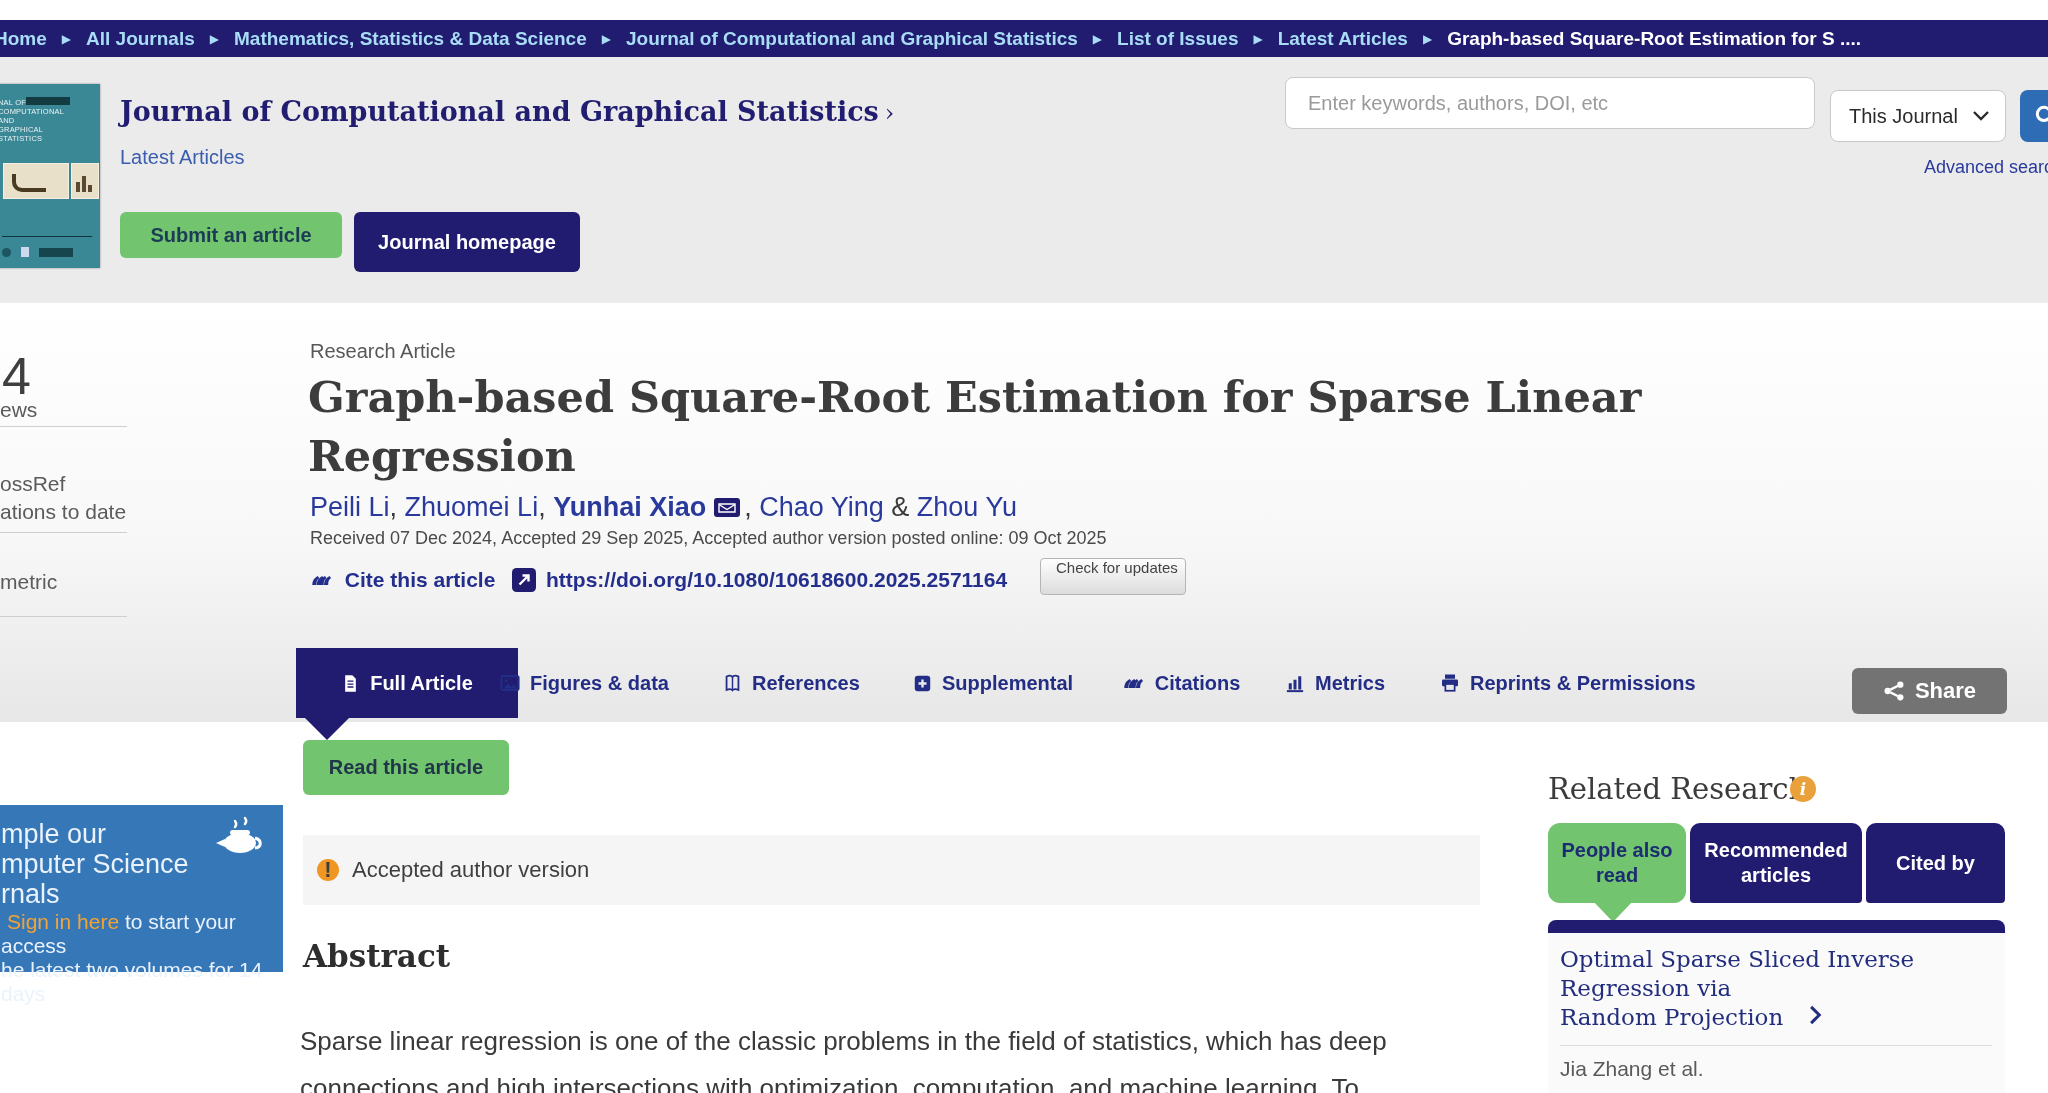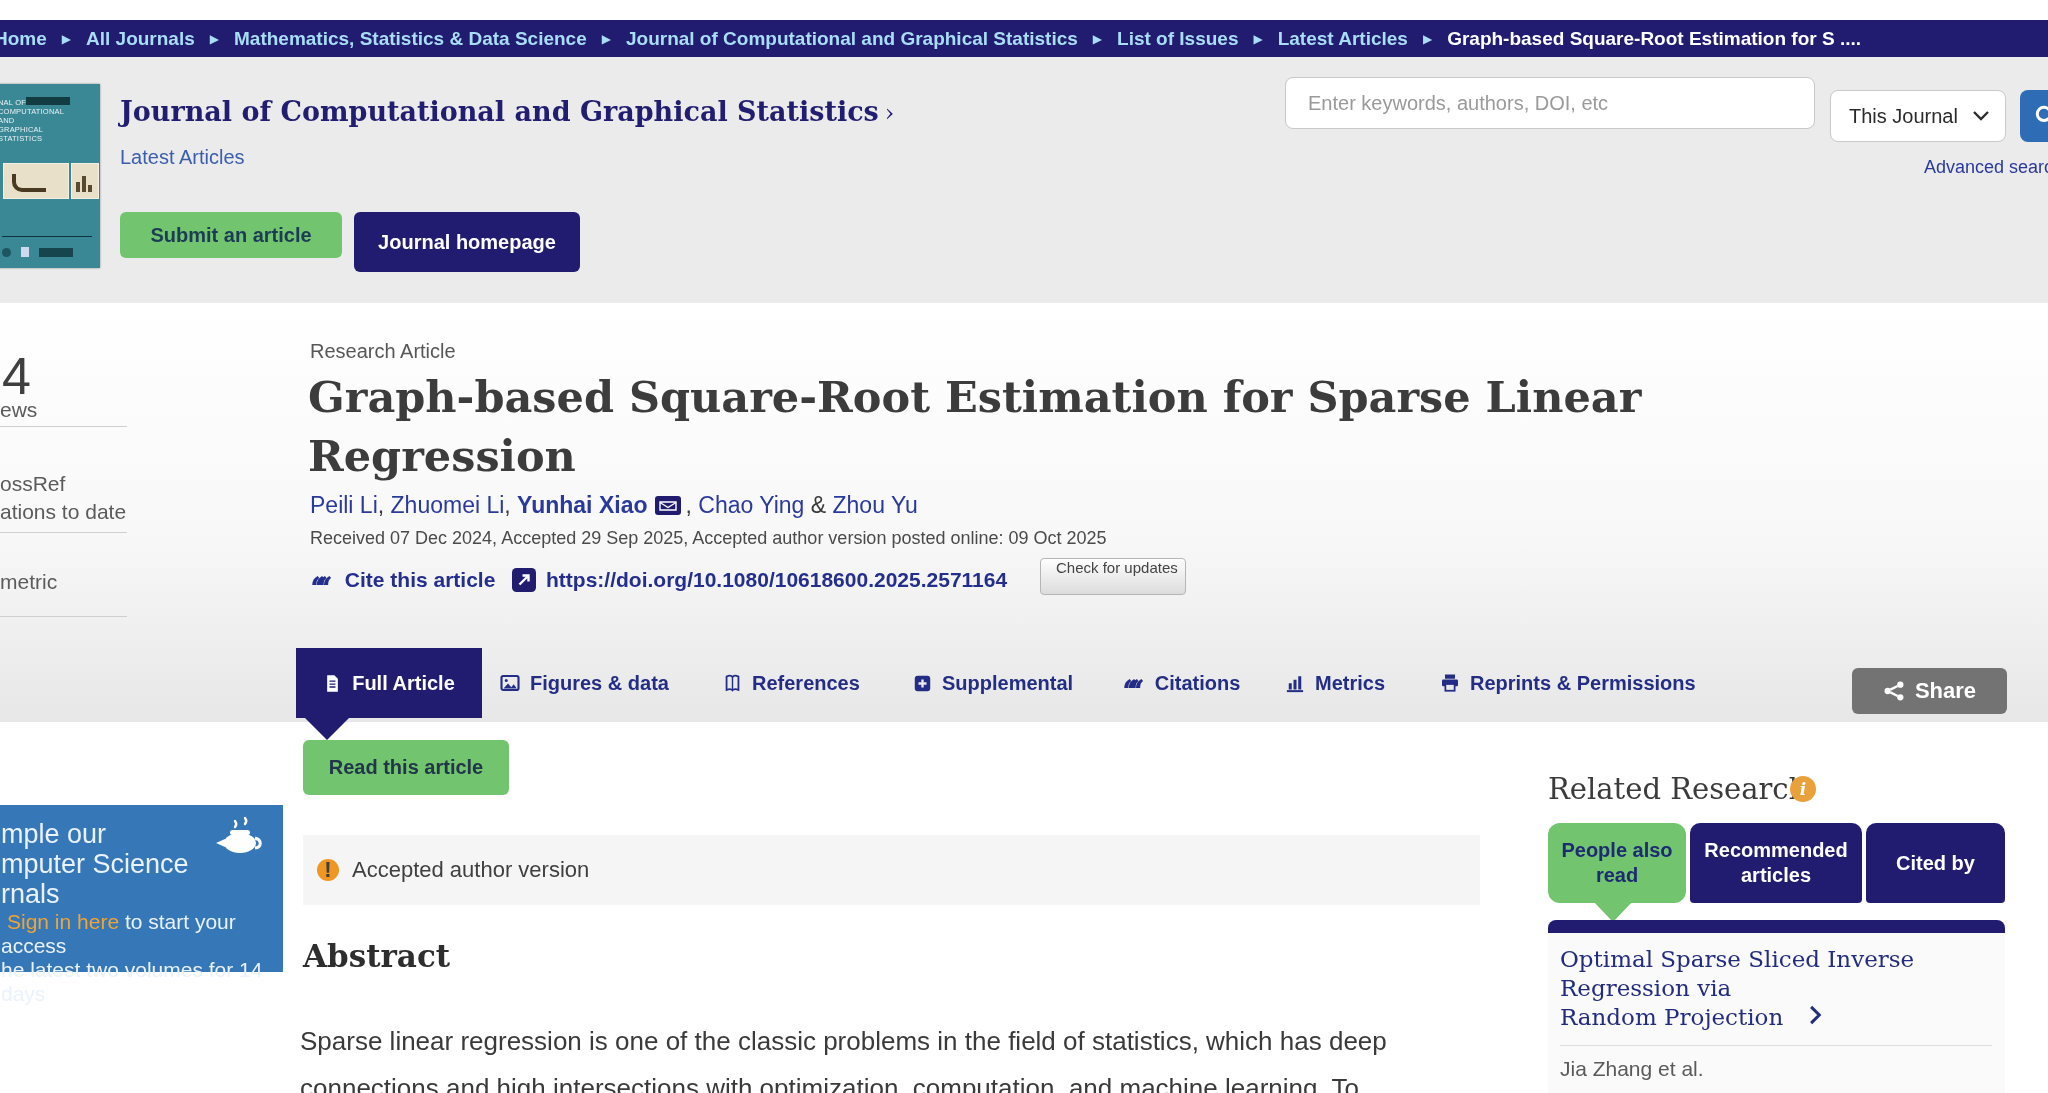--- a/index.html
+++ b/index.html
@@ -46,41 +46,41 @@
       display:flex;align-items:center;justify-content:space-between;padding:0 16px 0 18px;box-sizing:border-box;font-size:20px;color:#2b2b2b;}
   .search-btn{left:2020px;top:90px;width:70px;height:52px;background:#2e6cb5;border-radius:8px;display:flex;align-items:center;padding-left:14px;box-sizing:border-box;}
   .advanced{left:1924px;top:157px;font-size:18px;color:#2a3a9c;text-decoration:none;white-space:nowrap;}
 
   .header-notch{left:368px;top:303px;width:0;height:0;border-left:31px solid transparent;border-right:31px solid transparent;border-top:32px solid #ebebeb;}
 
   
   .hero{left:0;top:303px;width:2048px;height:419px;background:linear-gradient(180deg,#ffffff 0%,#f8f8f8 55%,#e7e7e7 100%);}
   .kind{left:310px;top:340px;font-size:20px;color:#575757;}
   .title{left:308px;top:368px;font-family:"DejaVu Serif",serif;font-weight:700;font-size:43px;line-height:59px;color:#3c3c3c;white-space:nowrap;}
-  .authors{left:310px;top:492px;font-size:23px;color:#2a3a9c;display:flex;align-items:center;white-space:pre;}
+  .authors{left:310px;top:492px;font-size:27px;color:#2a3a9c;display:flex;align-items:center;white-space:pre;}
   .authors a{color:#2a3a9c;text-decoration:none;}
   .authors .bold{font-weight:700;}
   .authors .dark{color:#3a3a3a;}
   .env{display:inline-flex;margin:0 4px 0 8px;}
   .dates{left:310px;top:528px;font-size:18px;color:#4a4a4a;}
 
   .cite-row{left:310px;top:568px;display:flex;align-items:center;gap:12px;font-size:21px;font-weight:700;color:#242e8d;}
   .ic-quote{font-family:"DejaVu Serif",serif;font-weight:700;font-size:32px;line-height:0;position:relative;top:9px;}
   .ic-quote::before{content:"\201C\201C";letter-spacing:-14px;padding-right:14px;}
   .doi-row{left:512px;top:568px;display:flex;align-items:center;gap:10px;font-size:21px;font-weight:700;}
   .doi-row a{color:#242e8d;text-decoration:none;}
   .check-badge{left:1040px;top:558px;width:146px;height:37px;border:1px solid #b5b5b5;border-radius:4px;
       background:linear-gradient(180deg,#fefefe,#dcdcdc);display:flex;align-items:flex-start;gap:7px;padding:0 8px;box-sizing:border-box;}
   .check-badge span{font-size:15px;color:#444;white-space:nowrap;}
 
   
   .tab{position:absolute;top:648px;height:70px;display:flex;align-items:center;gap:10px;
        font-size:20px;font-weight:700;color:#232d85;cursor:pointer;}
   .tab svg{flex:0 0 auto;}
-  .tab.active{left:296px;width:186px;background:#211c70;color:#ffffff;justify-content:center;}
+  .tab.active{left:296px;width:222px;background:#211c70;color:#ffffff;justify-content:center;}
   .tab-notch{left:305px;top:718px;width:0;height:0;border-left:22px solid transparent;border-right:22px solid transparent;border-top:22px solid #211c70;}
   .share-btn{left:1852px;top:668px;width:155px;height:46px;background:#737373;border-radius:6px;color:#fff;
        display:flex;align-items:center;justify-content:center;gap:10px;font-size:22px;font-weight:700;}
 
   
   .read-btn{left:303px;top:740px;width:206px;height:55px;background:#72c46f;color:#22364a;font-size:20px;}
   .notice{left:303px;top:835px;width:1177px;height:70px;background:#f5f5f5;display:flex;align-items:center;gap:13px;padding-left:14px;box-sizing:border-box;}
   .notice span{font-size:22px;color:#3f3f3f;}
   .warn-ic{width:22px;height:22px;border-radius:50%;background:#ef9623;color:#fff;font-weight:700;font-size:15px;display:flex;align-items:center;justify-content:center;}
   .abstract-h{left:303px;top:938px;font-family:"DejaVu Serif",serif;font-weight:700;font-size:31px;color:#2e2e2e;text-align:right;}

